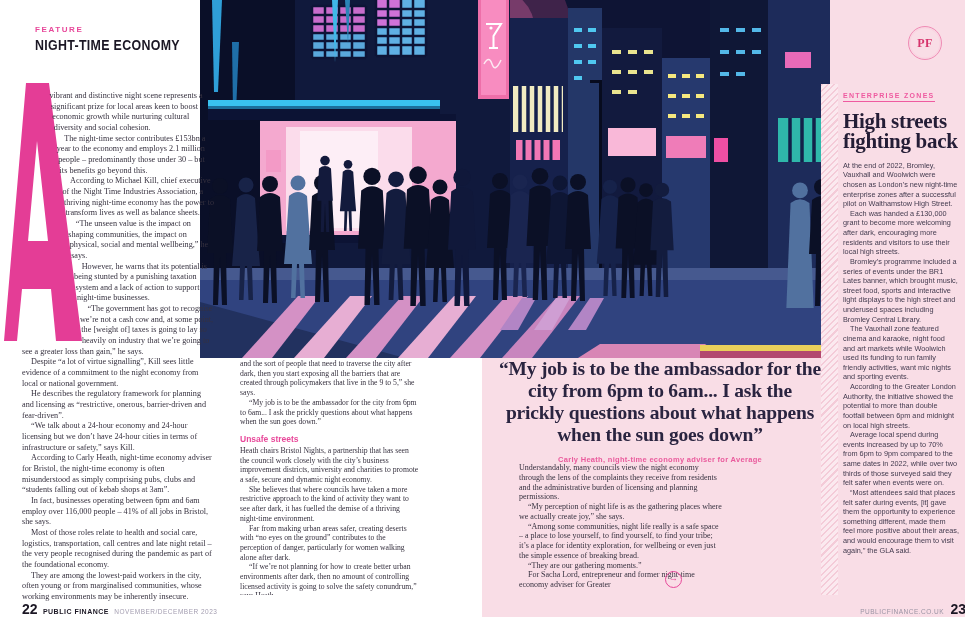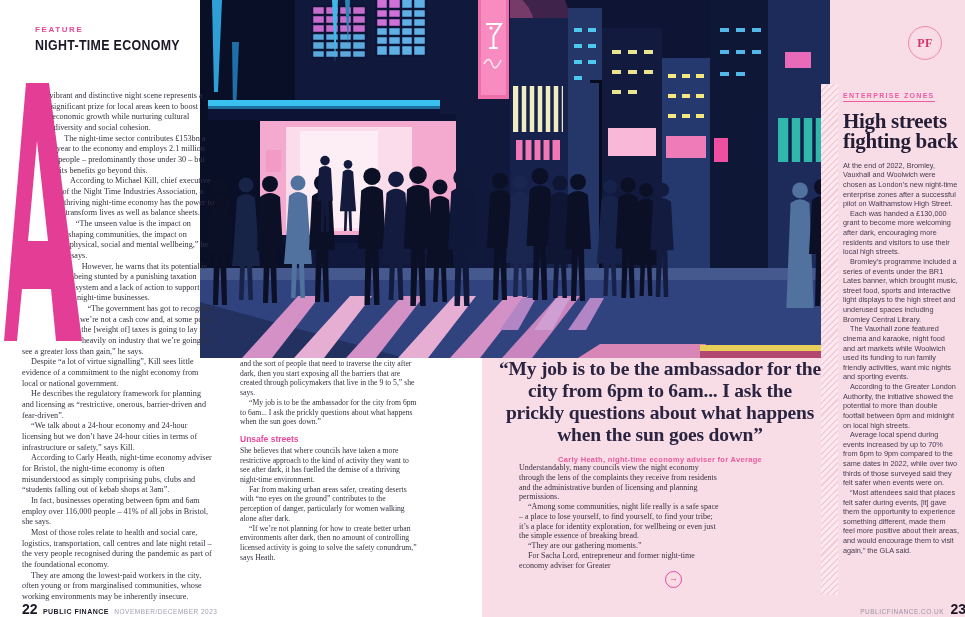--- a/index.html
+++ b/index.html
@@ -228,32 +228,34 @@
     <p>In fact, businesses operating between 6pm and 6am employ over 116,000 people – 41% of all jobs in Bristol, she says.</p>
     <p>Most of those roles relate to health and social care, logistics, transportation, call centres and late night retail – the very people recognised during the pandemic as part of the foundational economy.</p>
     <p>They are among the lowest-paid workers in the city, often young or from marginalised communities, whose working environments may be inherently insecure.</p>
     <p>“Once you start thinking about the night</p>
   </div>
 
   <div class="col col2">
     <p>and the sort of people that need to traverse the city after dark, then you start exposing all the barriers that are created through policymakers that live in the 9 to 5,” she says.</p>
     <p>“My job is to be the ambassador for the city from 6pm to 6am... I ask the prickly questions about what happens when the sun goes down.”</p>
     <div class="subhead">Unsafe streets</div>
+    <p>Heath chairs Bristol Nights, a partnership that has seen the council work closely with the city’s business improvement districts, university and charities to promote a safe, secure and dynamic night economy.</p>
     <p>She believes that where councils have taken a more restrictive approach to the kind of activity they want to see after dark, it has fuelled the demise of a thriving night-time environment.</p>
     <p>Far from making urban areas safer, creating deserts with “no eyes on the ground” contributes to the perception of danger, particularly for women walking alone after dark.</p>
     <p>“If we’re not planning for how to create better urban environments after dark, then no amount of controlling licensed activity is going to solve the safety conundrum,” says Heath.</p>
   </div>
 
   <div class="pullquote-block">
     <div class="pullquote">“My job is to be the ambassador for the city from 6pm to 6am... I ask the prickly questions about what happens when the sun goes down”</div>
     <div class="attribution">Carly Heath, night-time economy adviser for Average</div>
   </div>
 
   <div class="col rightcol">
     <p>Understandably, many councils view the night economy through the lens of the complaints they receive from residents and the administrative burden of licensing and planning permissions.</p>
+    <p>“My perception of night life is as the gathering places where we actually create joy,” she says.</p>
     <p>“Among some communities, night life really is a safe space – a place to lose yourself, to find yourself, to find your tribe; it’s a place for identity exploration, for wellbeing or even just the simple essence of breaking bread.</p>
     <p>“They are our gathering moments.”</p>
     <p>For Sacha Lord, entrepreneur and former night-time economy adviser for Greater</p>
   </div>
   <div class="arrow-icon">
     <span>→</span>
   </div>
 
   <div class="strip"></div>
   <div class="sidebar">

